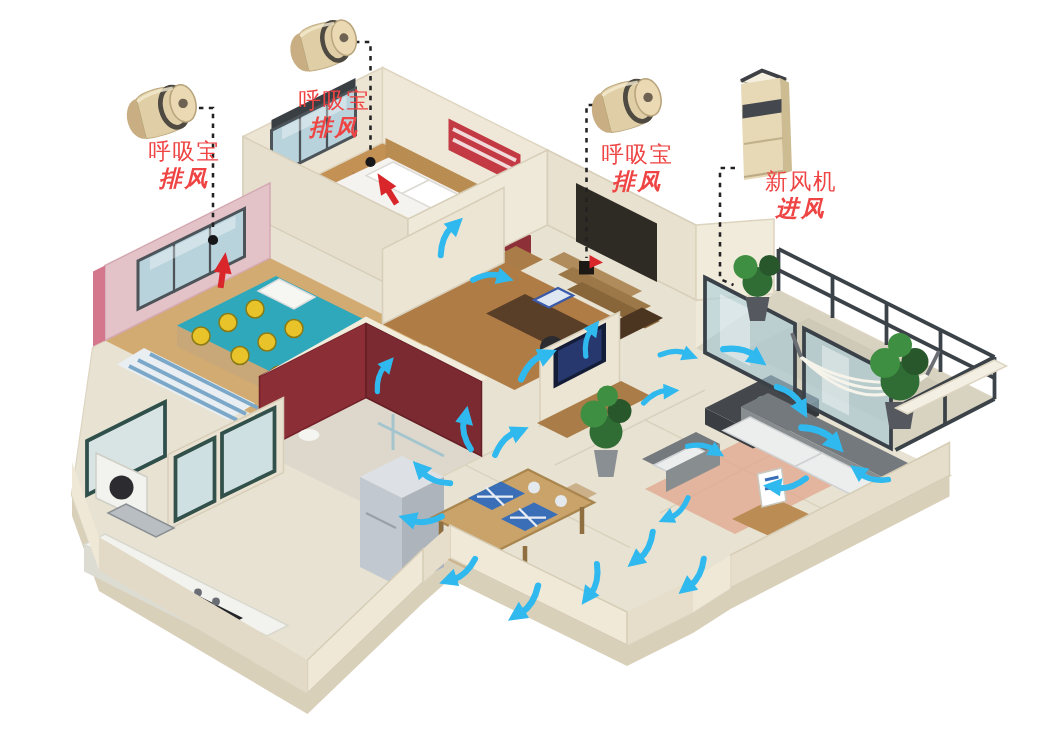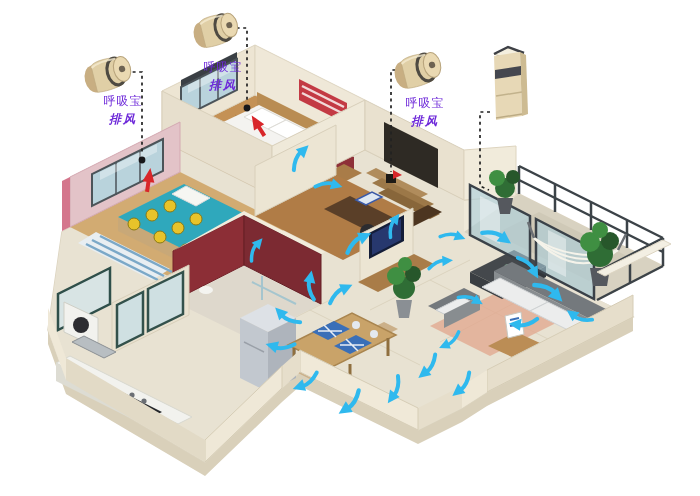--- a/index.html
+++ b/index.html
@@ -1,19 +1,19 @@
 <!DOCTYPE html>
 <html><head>
 <meta charset="utf-8">
 <style>
   html,body{margin:0;padding:0;background:#fff;}
   #stage{position:relative;width:700px;height:496px;background:#ffffff;overflow:hidden;
          font-family:"DejaVu Sans","Liberation Sans",sans-serif;}
   #stage svg{position:absolute;left:0;top:0;}
-  .dev-label{position:absolute;text-align:center;color:#6d28d9;font-size:12px;line-height:18px;}
+  .dev-label{position:absolute;text-align:center;color:#ef4444;font-size:15px;line-height:18px;}
   .dev-label .l1{display:block;font-weight:500;letter-spacing:1px;}
   .dev-label .l2{display:block;font-weight:800;letter-spacing:2px;font-style:italic;}
 </style>
 </head>
 <body>
 
 <div id="stage">
 <svg width="700" height="496" viewBox="0 0 700 496">
   <defs>
     <g id="flow">
@@ -355,13 +355,17 @@
   <span class="l2">排风</span>
 </div>
 <div class="dev-label" style="left:186px;top:58px;width:74px;">
   <span class="l1">呼吸宝</span>
   <span class="l2">排风</span>
 </div>
 <div class="dev-label" style="left:388px;top:94px;width:74px;">
   <span class="l1">呼吸宝</span>
   <span class="l2">排风</span>
 </div>
+<div class="dev-label" style="left:498px;top:112px;width:72px;">
+  <span class="l1">新风机</span>
+  <span class="l2">进风</span>
+</div>
 </div>
 
 </body></html>

